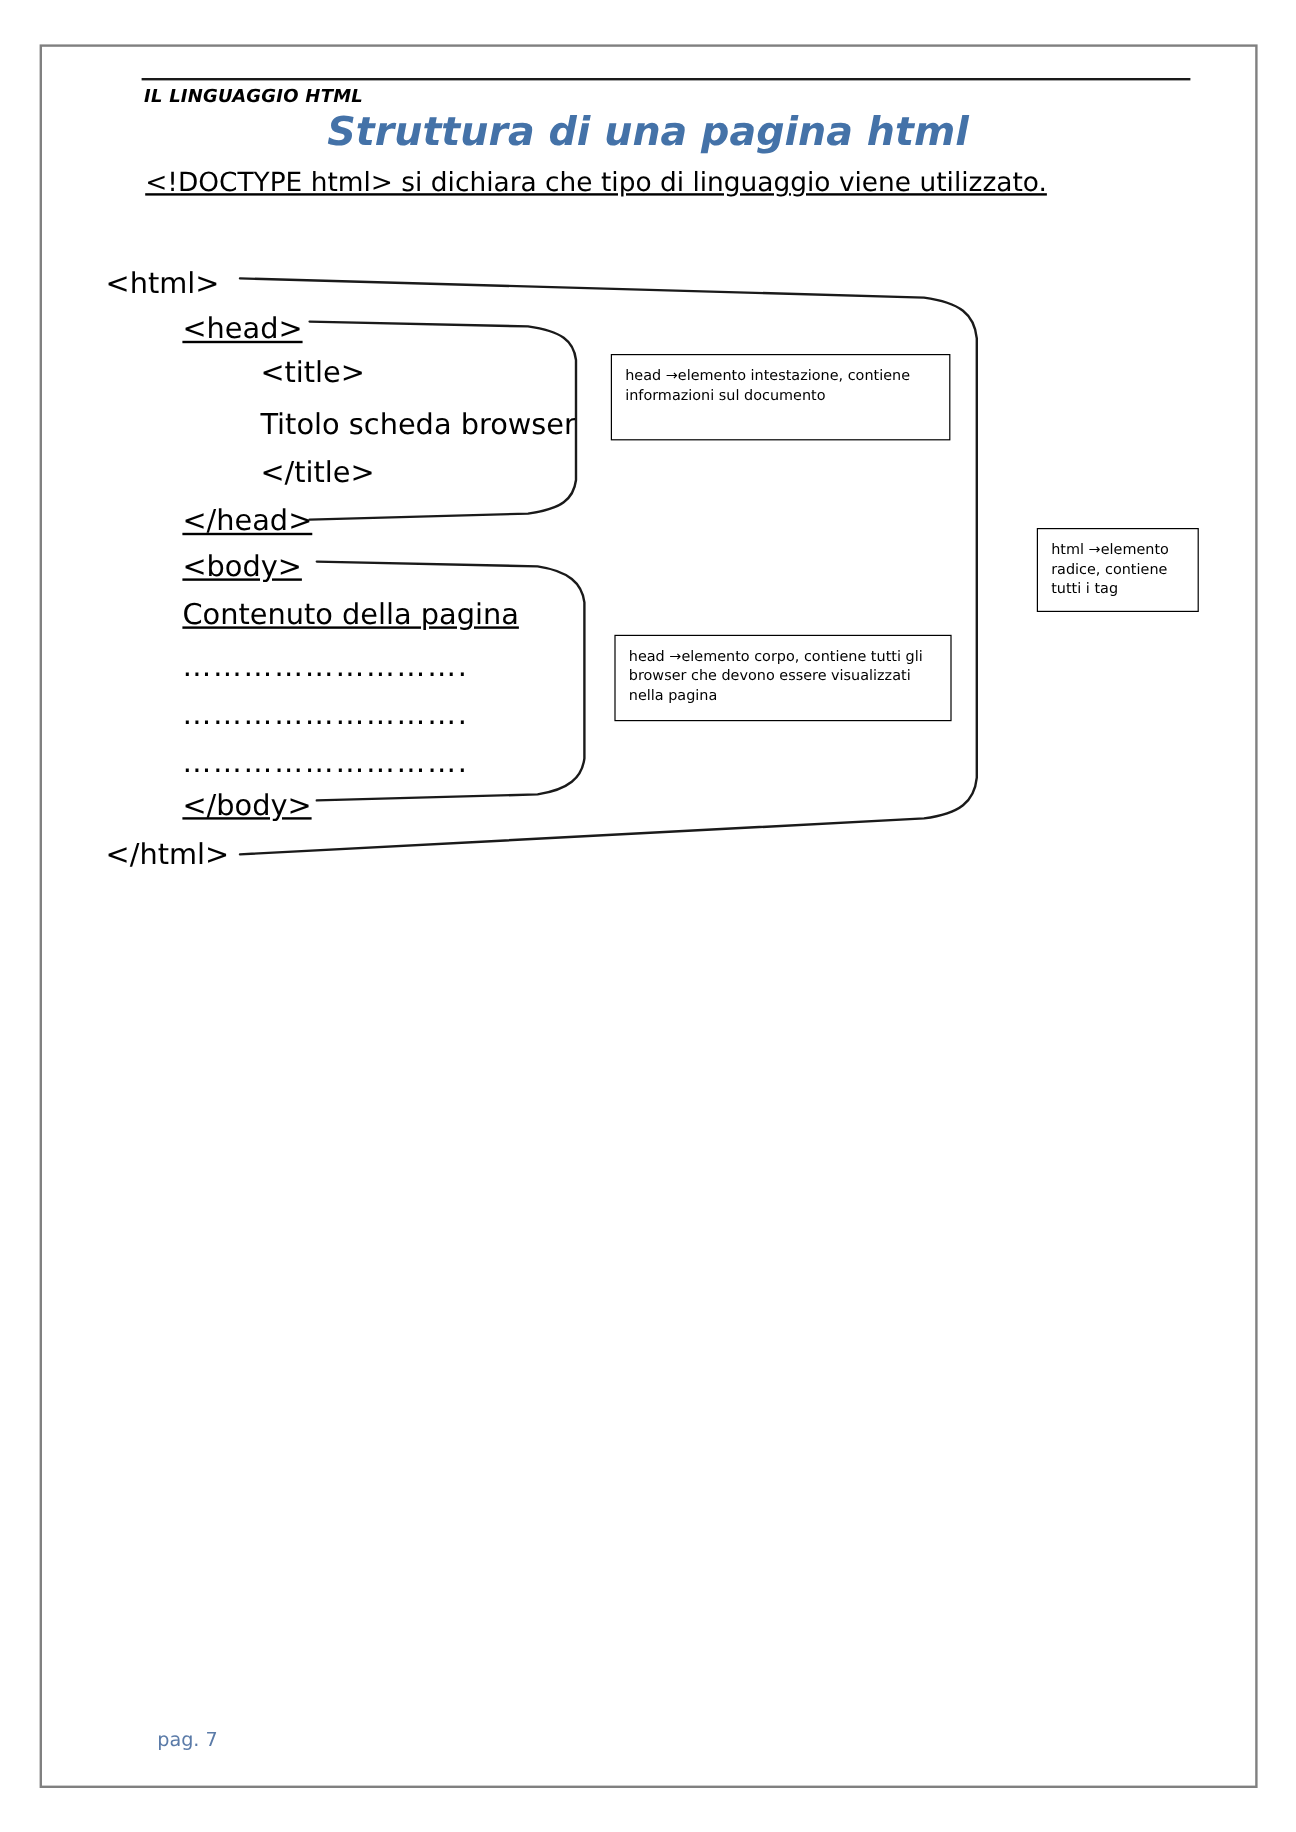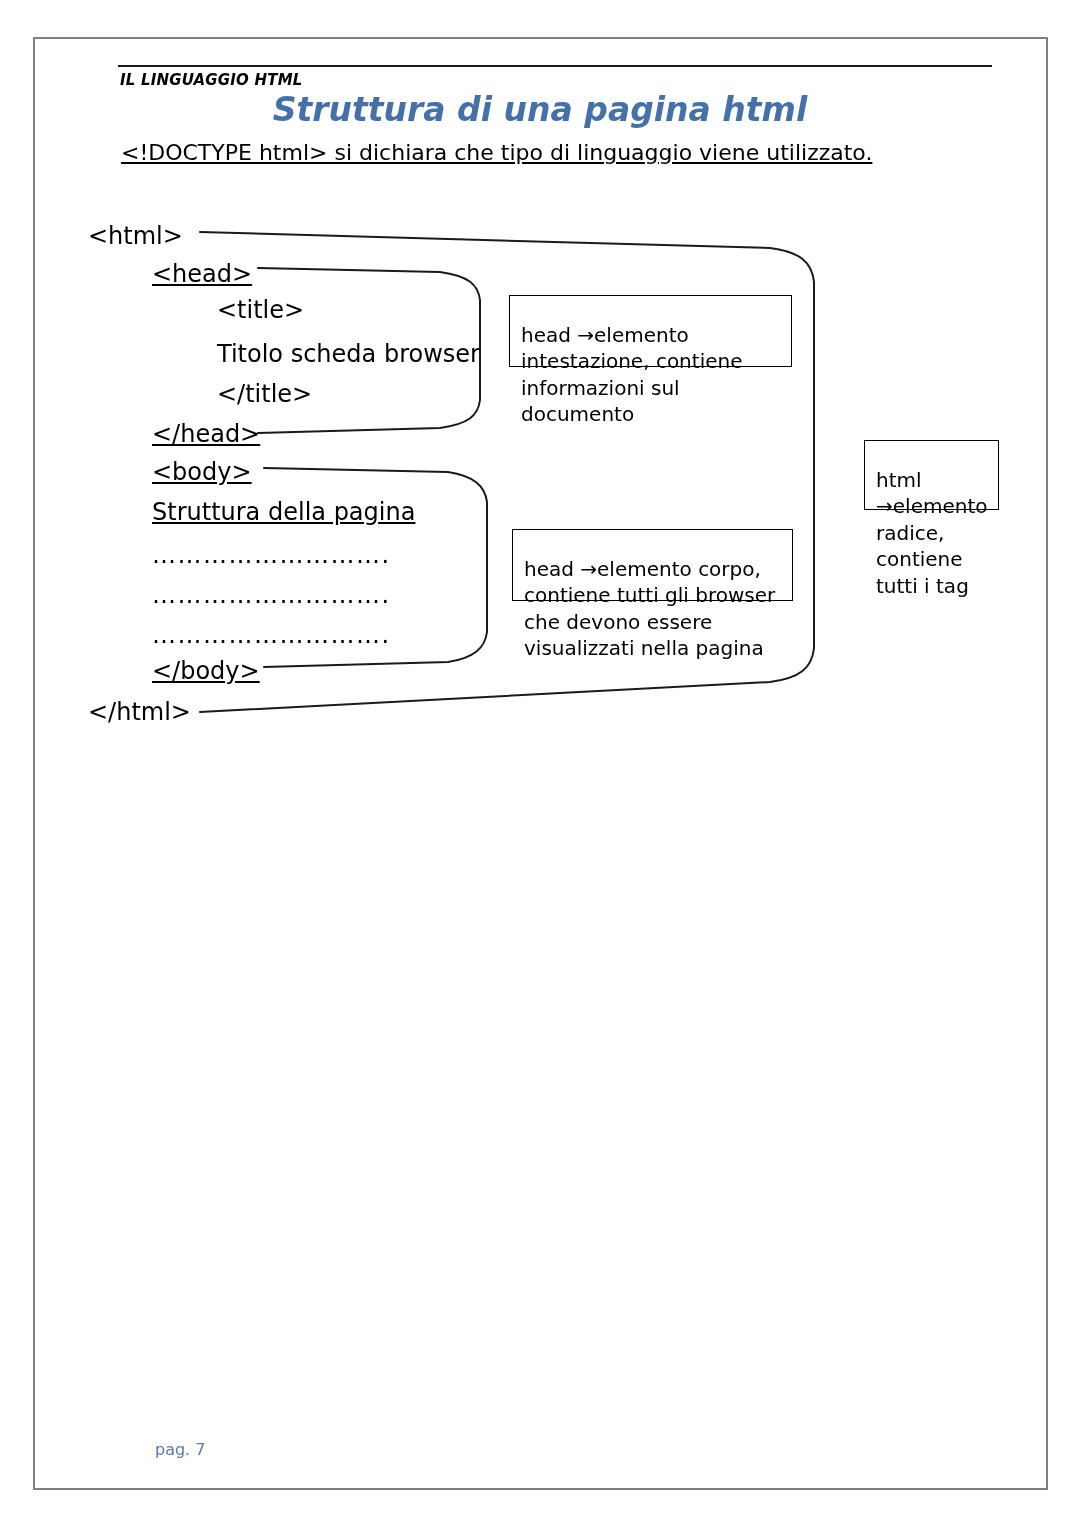--- a/index.html
+++ b/index.html
@@ -105,39 +105,38 @@
     height: 1527px;
     pointer-events: none;
   }
 
   
   .callout {
     position: absolute;
     border: 1.6px solid #000000;
     background: #ffffff;
     box-sizing: border-box;
-    font-size: 20px;
+    font-size: 12px;
     line-height: 1.32;
     color: #000000;
-    padding: 26px 11px 8px 11px;
+    padding: 10px 11px 8px 11px;
   }
   #callout-head { left: 509px; top: 295px; width: 283px; height: 72px; }
   #callout-body { left: 512px; top: 529px; width: 281px; height: 72px; }
   #callout-html { left: 864px; top: 440px; width: 135px; height: 70px; }
   .callout .arrow { font-family: "DejaVu Sans", sans-serif; }
 
   
   #page-number {
     position: absolute;
     left: 131px;
     top: 1440px;
     font-size: 16px;
     color: #5b7ba8;
     white-space: nowrap;
-    margin-left: 24px;
   }
 </style>
 </head>
 <body>
 
 <div id="page-frame"></div>
 
 <div id="header-rule"></div>
 <div id="header-label">IL LINGUAGGIO HTML</div>
 
@@ -152,21 +151,21 @@
 <div class="code-line indent2" style="top:298px">&lt;title&gt;</div>
 
 <div class="code-line indent2" style="top:342px">Titolo scheda browser</div>
 
 <div class="code-line indent2" style="top:382px">&lt;/title&gt;</div>
 
 <div class="code-line indent1" style="top:422px">&lt;/head&gt;</div>
 
 <div class="code-line indent1" style="top:460px">&lt;body&gt;</div>
 
-<div class="code-line indent1" style="top:500px">Struttura della pagina</div>
+<div class="code-line indent1" style="top:500px">Contenuto della pagina</div>
 
 <div class="dots-line" style="top:543px">……………………….</div>
 <div class="dots-line" style="top:583px">……………………….</div>
 <div class="dots-line" style="top:623px">……………………….</div>
 
 <div class="code-line indent1" style="top:659px">&lt;/body&gt;</div>
 
 <div class="code-line indent0" style="top:700px">&lt;/html&gt;</div>
 
 <svg id="brace-layer" viewBox="0 0 1080 1527" width="1080" height="1527" xmlns="http://www.w3.org/2000/svg">

